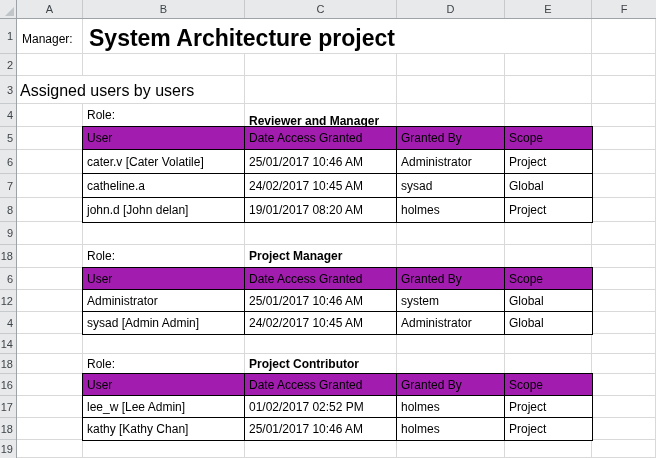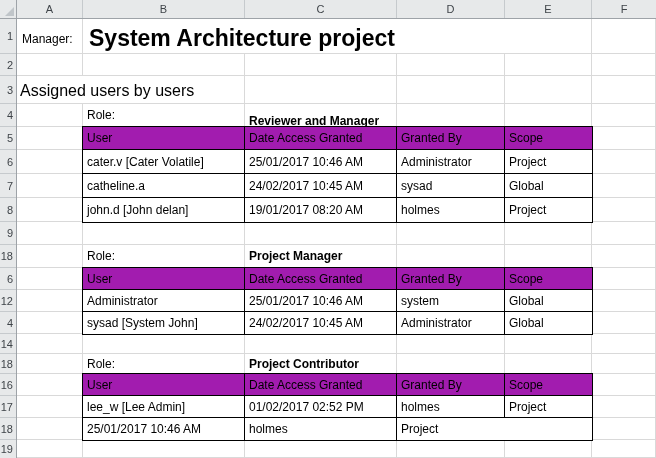--- a/index.html
+++ b/index.html
@@ -146,37 +146,38 @@
 
     <div class="tbl" style="top:248px;grid-template-rows:22px 22px 22px">
       <div class="c hd">User</div>
       <div class="c hd">Date Access Granted</div>
       <div class="c hd">Granted By</div>
       <div class="c hd nr">Scope</div>
       <div class="c">Administrator</div>
       <div class="c">25/01/2017 10:46 AM</div>
       <div class="c">system</div>
       <div class="c nr">Global</div>
-      <div class="c nb">sysad [System John]</div>
+      <div class="c nb">sysad [Admin Admin]</div>
       <div class="c nb">24/02/2017 10:45 AM</div>
       <div class="c nb">Administrator</div>
       <div class="c nr nb">Global</div>
     </div>
 
     <div class="celltext role-label" style="top:335px;height:20px">Role:</div>
     <div class="celltext role-name" style="top:335px;height:20px">Project Contributor</div>
 
     <div class="tbl" style="top:354px;grid-template-rows:22px 22px 22px">
       <div class="c hd">User</div>
       <div class="c hd">Date Access Granted</div>
       <div class="c hd">Granted By</div>
       <div class="c hd nr">Scope</div>
       <div class="c">lee_w [Lee Admin]</div>
       <div class="c">01/02/2017 02:52 PM</div>
       <div class="c">holmes</div>
       <div class="c nr">Project</div>
+      <div class="c nb">kathy [Kathy Chan]</div>
       <div class="c nb">25/01/2017 10:46 AM</div>
       <div class="c nb">holmes</div>
       <div class="c nr nb">Project</div>
     </div>
 
   </div>
 </div>
 
 </body></html>

